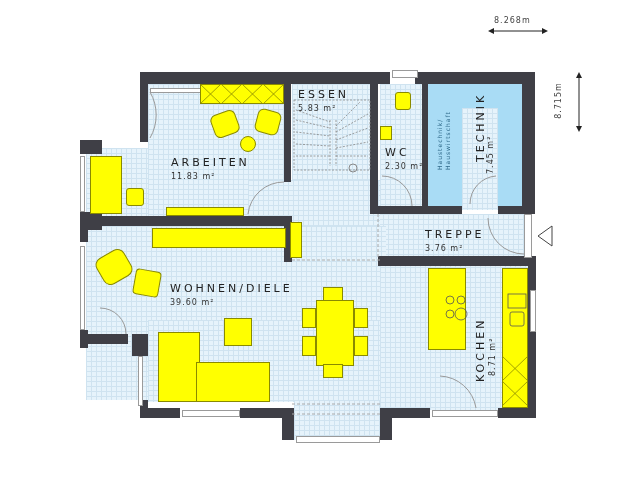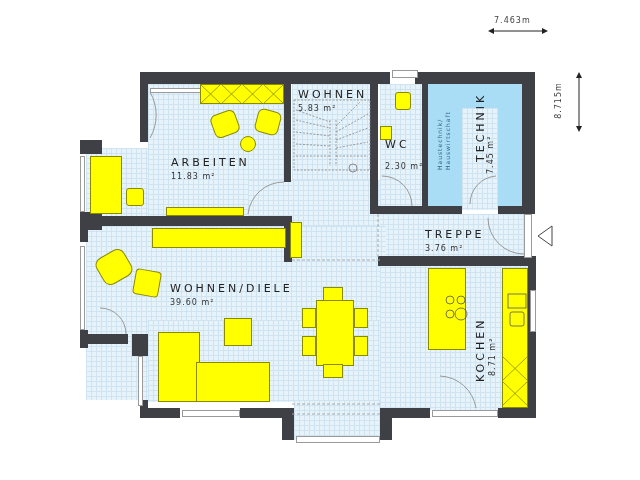--- a/index.html
+++ b/index.html
@@ -13,21 +13,21 @@
   .win{position:absolute;background:#fff;border:1px solid #9a9a9a;}
   .furn{position:absolute;background:#ffff00;border:1px solid #8a8a00;box-sizing:border-box;}
   .label{position:absolute;color:#222;letter-spacing:3px;font-size:11px;white-space:nowrap;}
   .area{position:absolute;color:#333;font-size:8px;letter-spacing:1px;white-space:nowrap;}
   .dim{position:absolute;font-size:8px;color:#444;letter-spacing:1px;white-space:nowrap;}
 </style>
 </head>
 <body>
 
 <div class="abs" style="left:488px;top:16px;width:60px;height:20px;">
-  <div class="dim" style="left:6px;top:0;">7.463m</div>
+  <div class="dim" style="left:6px;top:0;">8.268m</div>
   <svg width="60" height="10" style="position:absolute;left:0;top:10px;">
     <line x1="2" y1="5" x2="58" y2="5" stroke="#222" stroke-width="1"></line>
     <polygon points="0,5 6,2 6,8" fill="#222"></polygon>
       <polygon points="60,5 54,2 54,8" fill="#222"></polygon>
   </svg>
 </div>
 <div class="abs" style="left:560px;top:72px;width:22px;height:60px;">
   <div class="dim" style="left:-20px;top:24px;transform:rotate(-90deg);">8.715m</div>
   <svg width="10" height="60" style="position:absolute;left:14px;top:0;">
     <line x1="5" y1="2" x2="5" y2="58" stroke="#222" stroke-width="1"></line>
@@ -163,24 +163,24 @@
   <rect x="2" y="4" width="18" height="14" stroke="#555" fill="none" stroke-width="0.8"></rect>
   <rect x="4" y="22" width="14" height="14" stroke="#555" fill="none" stroke-width="0.8" rx="2"></rect>
 </svg>
 <svg class="abs" width="26" height="50" style="left:502px;top:356px;">
   <path d="M0 0 L26 25 M26 0 L0 25 M0 25 L26 50 M26 25 L0 50" stroke="#8a8a00" stroke-width="0.8"></path>
 </svg>
 
 <div class="label" style="left:171px;top:156px;">ARBEITEN</div>
 <div class="area" style="left:171px;top:172px;">11.83 m²</div>
 
-<div class="label" style="left:298px;top:88px;">WOHNEN</div>
+<div class="label" style="left:298px;top:88px;">ESSEN</div>
 <div class="area" style="left:298px;top:104px;">5.83 m²</div>
 
-<div class="label" style="left:385px;top:138px;">WC</div>
+<div class="label" style="left:385px;top:146px;">WC</div>
 <div class="area" style="left:385px;top:162px;">2.30 m²</div>
 
 <div class="label" style="left:445px;top:134px;transform:rotate(-90deg);transform-origin:left top;top:162px;left:474px;">TECHNIK</div>
 <div class="area" style="transform:rotate(-90deg);transform-origin:left top;top:174px;left:486px;">7.45 m²</div>
 <div class="area" style="font-size:6px;color:#2f6a8a;transform:rotate(-90deg);transform-origin:left top;top:170px;left:436px;width:70px;white-space:normal;line-height:8px;">Haustechnik/ Hauswirtschaft</div>
 
 <div class="label" style="left:425px;top:228px;">TREPPE</div>
 <div class="area" style="left:425px;top:244px;">3.76 m²</div>
 
 <div class="label" style="left:170px;top:282px;">WOHNEN/DIELE</div>

